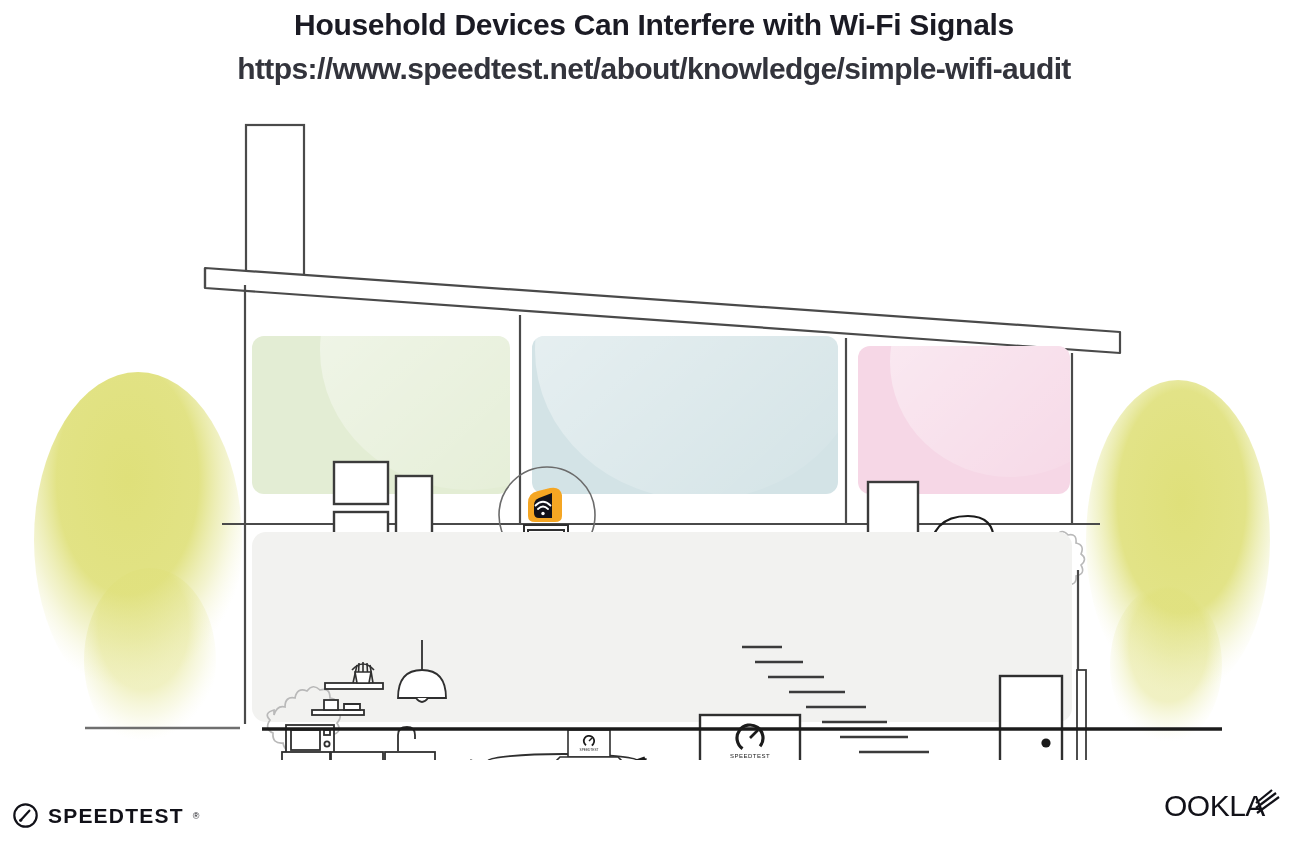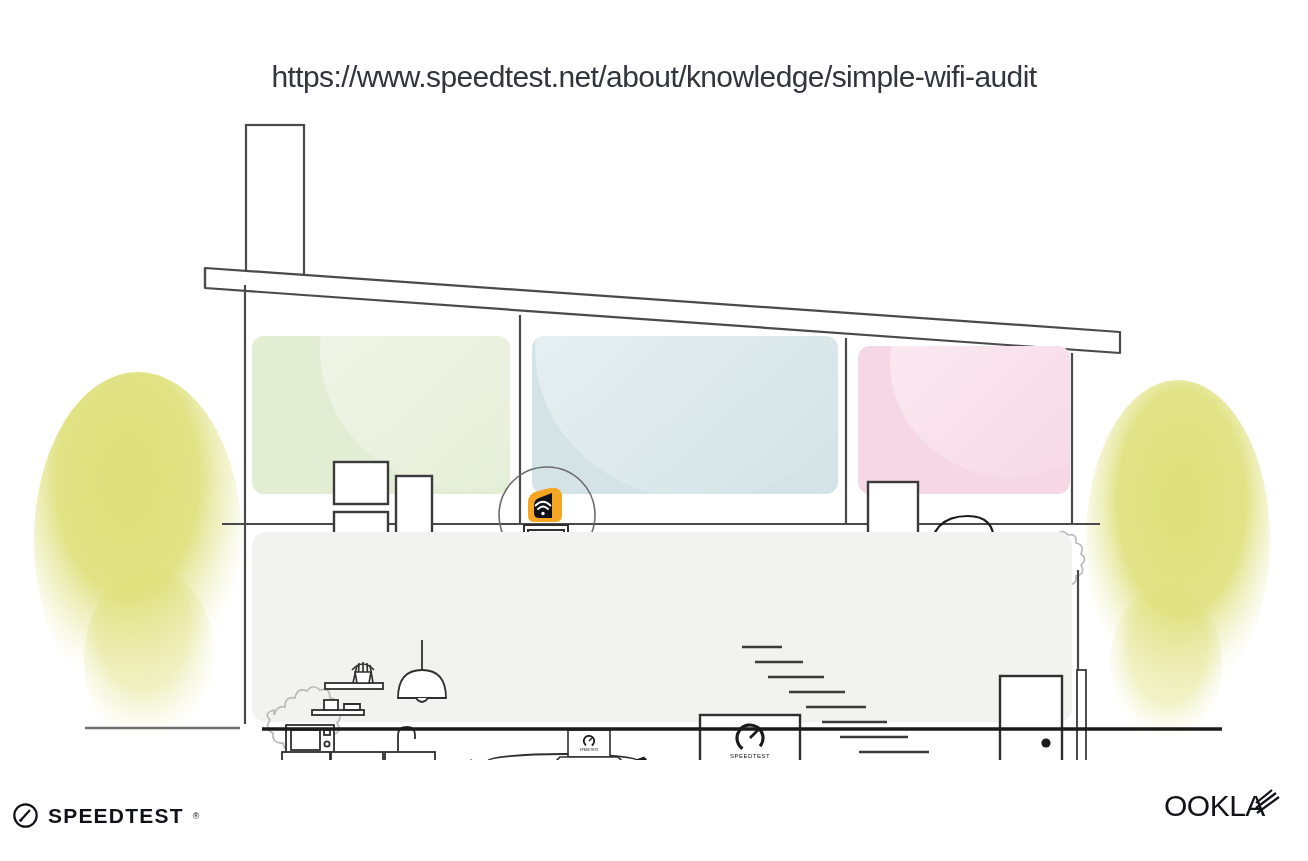--- a/index.html
+++ b/index.html
@@ -10,37 +10,38 @@
     overflow:hidden;position:relative;
   }
   .stage{position:absolute;inset:0;}
   #headline{
     position:absolute;left:0;right:0;top:8px;
     text-align:center;
     font-size:30px;font-weight:bold;
     color:#1b1b24;letter-spacing:-0.3px;
   }
   #subhead{
-    position:absolute;left:0;right:0;top:60px;
+    position:absolute;left:0;right:0;top:52px;
     text-align:center;
-    font-size:30px;font-weight:normal;
+    font-size:30px;font-weight:bold;
     color:#33343c;letter-spacing:-0.6px;
   }
   #art{position:absolute;left:0;top:100px;width:1308px;height:660px;}
   #footer{position:absolute;left:0;right:0;bottom:0;height:95px;}
   .brand-left{position:absolute;left:12px;bottom:32px;display:flex;align-items:center;gap:9px;}
   .brand-left .word{font-size:21px;font-weight:bold;letter-spacing:1.2px;color:#111118;}
   .brand-left .tm{font-size:9px;vertical-align:super;color:#111118;}
   .brand-right{position:absolute;right:-6px;bottom:30px;}
 </style>
 </head>
 <body>
 
 <div class="stage">
 
+  <div id="headline">Household Devices Can Interfere with Wi-Fi Signals</div>
   <div id="subhead">https://www.speedtest.net/about/knowledge/simple-wifi-audit</div>
 
   <svg id="art" viewBox="0 0 1308 660">
     <defs>
       <radialGradient id="folL" cx="45%" cy="32%" r="62%">
         <stop offset="0%" stop-color="#dfe07a" stop-opacity="1"></stop>
         <stop offset="55%" stop-color="#dfe07a" stop-opacity="0.92"></stop>
         <stop offset="78%" stop-color="#e8e9a4" stop-opacity="0.52"></stop>
         <stop offset="100%" stop-color="#f3f3cf" stop-opacity="0"></stop>
       </radialGradient>

